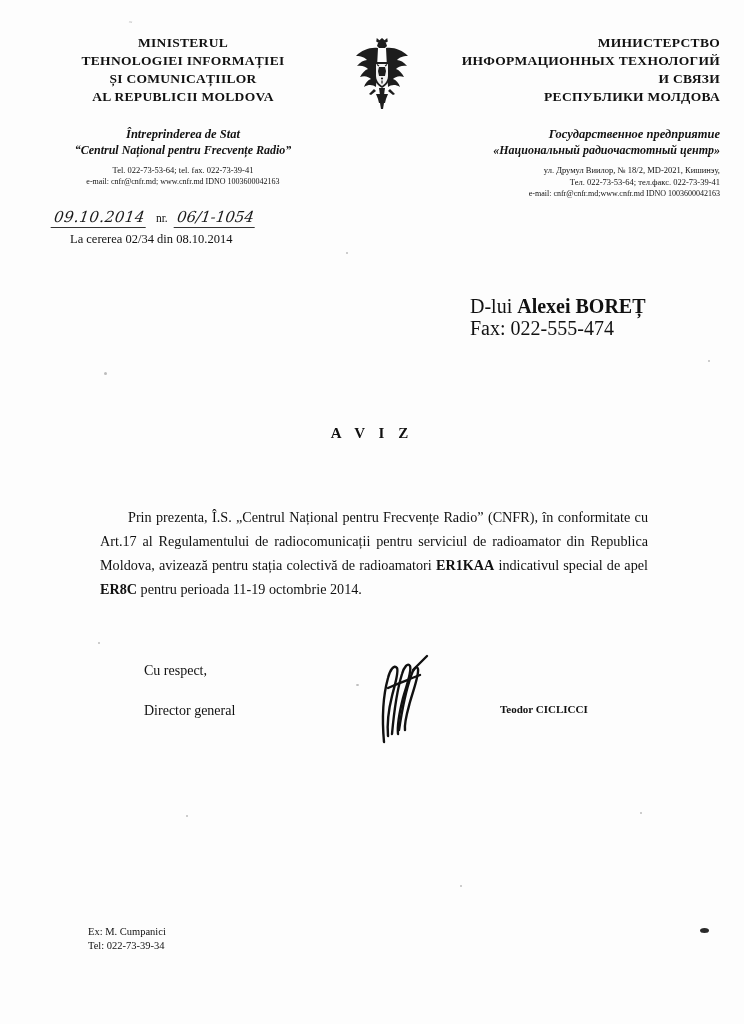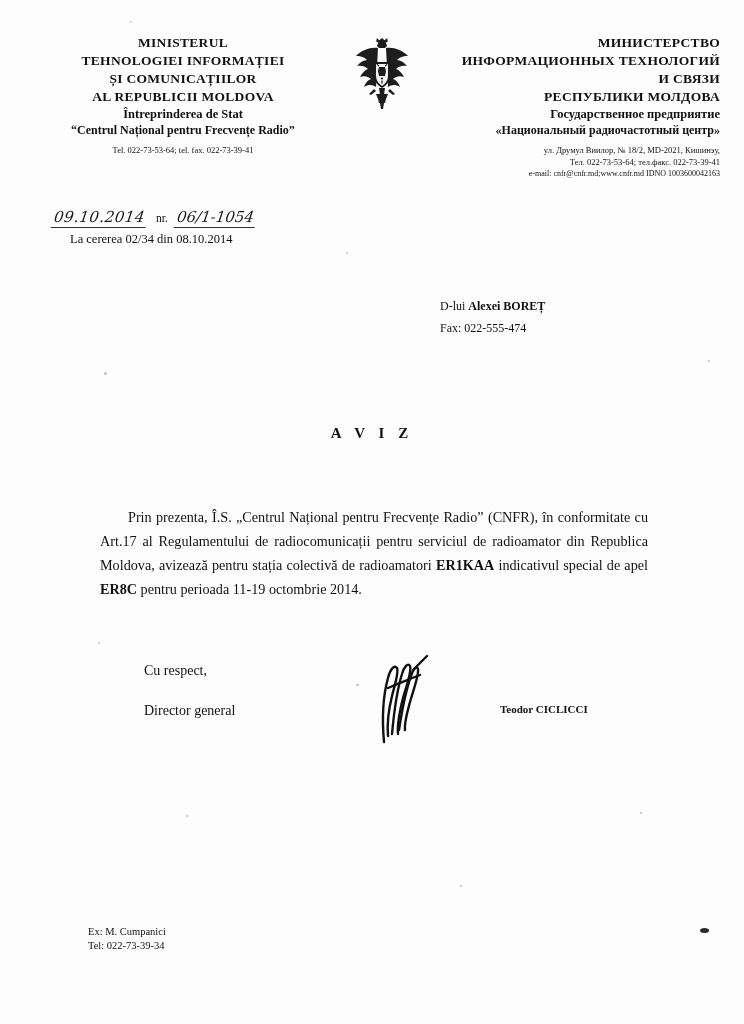--- a/index.html
+++ b/index.html
@@ -49,20 +49,22 @@
     font-weight: bold;
     font-size: 13.5px;
     line-height: 18px;
     letter-spacing: 0.3px;
   }
   .org-title div { white-space: nowrap; }
   .sub-title {
     font-weight: bold;
     font-size: 12.5px;
     line-height: 16px;
+    margin-top: 20px;
+    font-style: italic;
   }
   .sub-title .line2 {
     font-size: 12px;
   }
   .addr {
     font-size: 8.5px;
     line-height: 12px;
     margin-top: 6px;
   }
   .addr .email { font-size: 8px; }
@@ -114,23 +116,23 @@
   .la-cererea {
     position: absolute;
     left: 70px;
     top: 232px;
     font-size: 12.5px;
   }
 
   
   .addressee {
     position: absolute;
-    left: 440px;
+    left: 470px;
     top: 295px;
-    font-size: 12px;
+    font-size: 20px;
     line-height: 22px;
   }
   .addressee .name b { font-weight: bold; }
 
   
   .aviz {
     position: absolute;
     top: 425px;
     left: 0;
     width: 744px;
@@ -236,20 +238,21 @@
         <div>TEHNOLOGIEI INFORMAȚIEI</div>
         <div>ȘI COMUNICAȚIILOR</div>
         <div>AL REPUBLICII MOLDOVA</div>
       </div>
       <div class="sub-title">
         <div>Întreprinderea de Stat</div>
         <div class="line2">“Centrul Național pentru Frecvențe Radio”</div>
       </div>
       <div class="addr">
         <div>Tel. 022-73-53-64;  tel. fax. 022-73-39-41</div>
+        <div class="email">e-mail: cnfr@cnfr.md; www.cnfr.md IDNO 1003600042163</div>
       </div>
     </div>
 
     <div class="emblem">
       <svg viewBox="0 0 60 76" width="60" height="76" aria-hidden="true">
 
         <g fill="#1d1d1d">
 
           <path d="M30 2 l2.6 2.2 2.6-2.2 .6 3.4 -2.6 1.6 h-6.4 l-2.6-1.6 .6-3.4 2.6 2.2z"></path>
           <path d="M26 7 h8 l1 3 -2 2 h-6 l-2-2z"></path>

